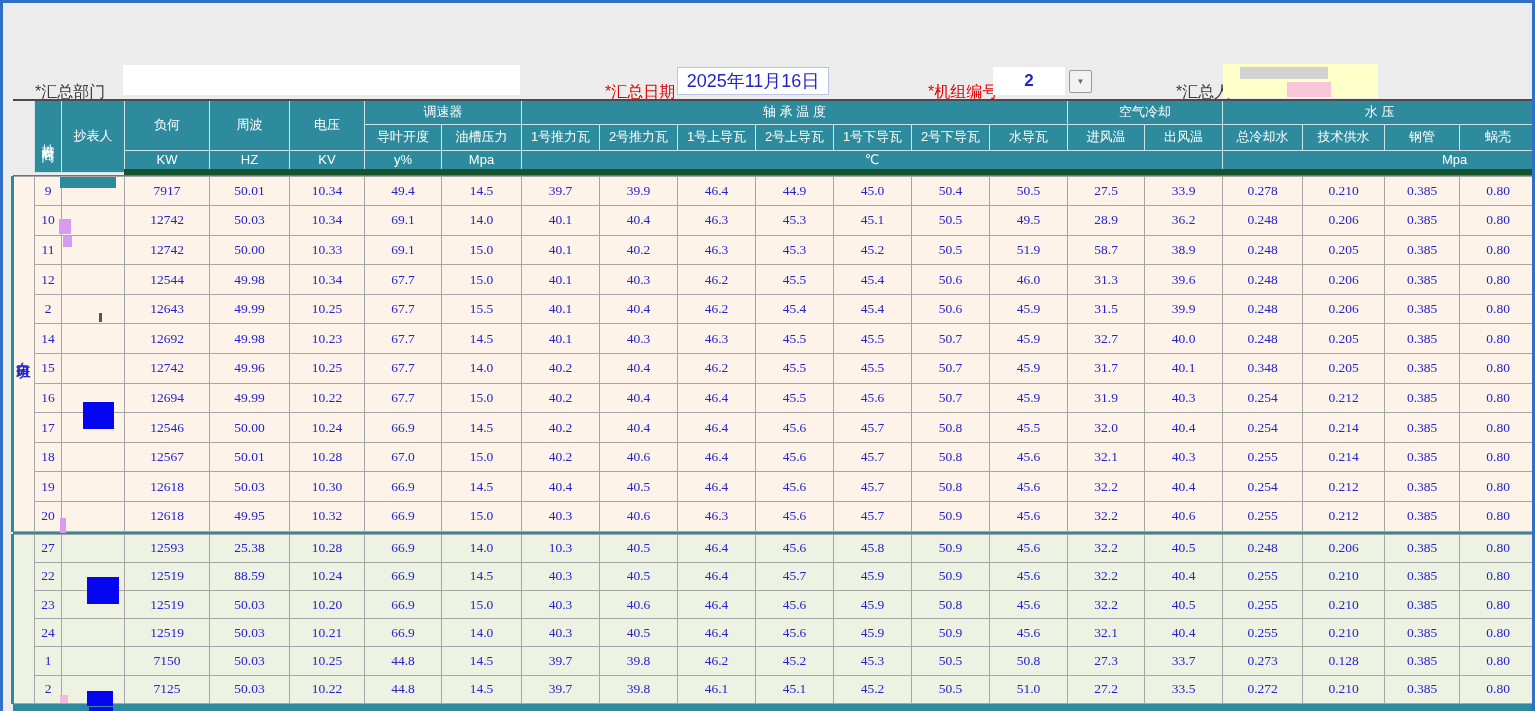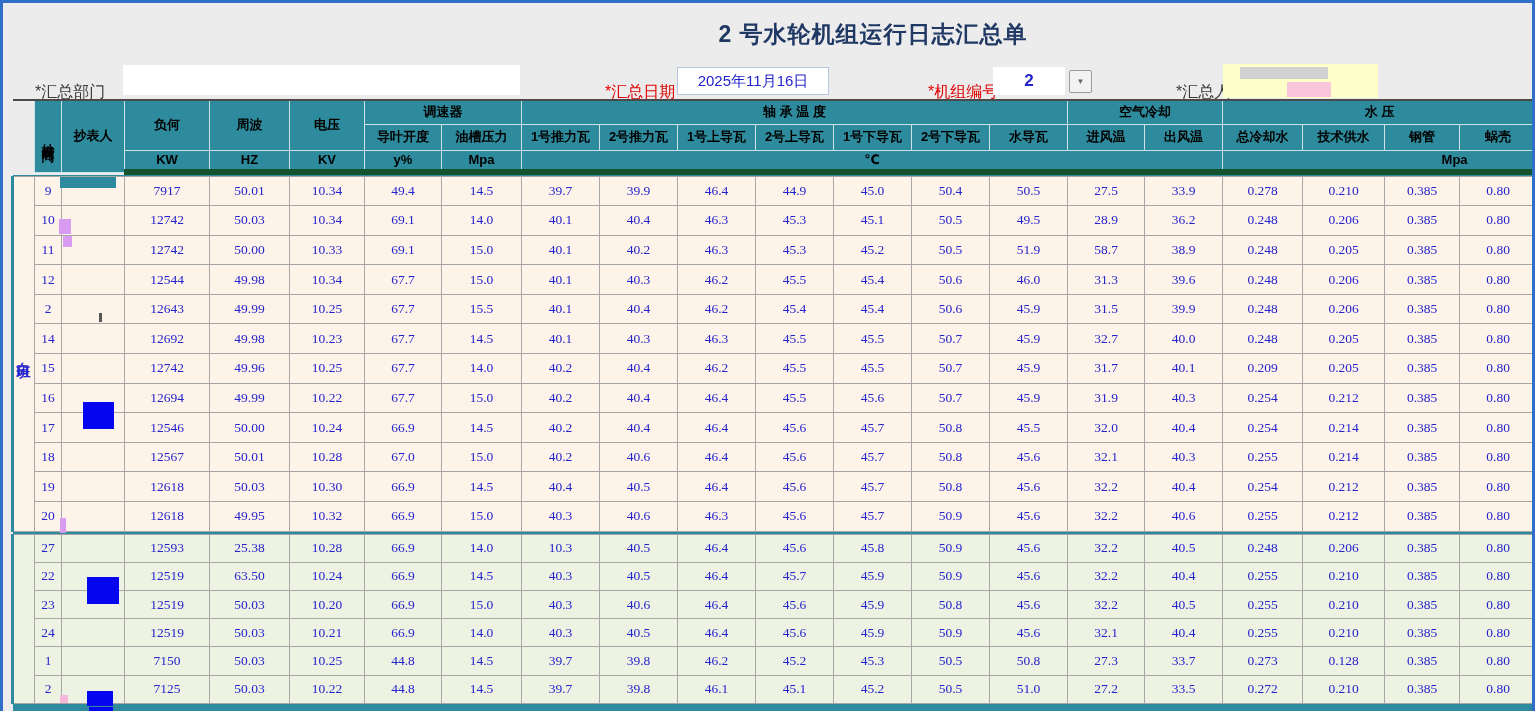--- a/index.html
+++ b/index.html
@@ -15,21 +15,21 @@
     position:absolute; left:520px; top:16px; width:700px;
     text-align:center; font-size:23px; font-weight:bold; color:#1f3864;
     letter-spacing:1px; white-space:nowrap;
   }
   .lbl { position:absolute; top:79px; font-size:16px; color:#3a3a3a; white-space:nowrap; }
   .lbl.red { color:#e00000; }
   .dept-input { position:absolute; left:120px; top:62px; width:397px; height:30px; background:#ffffff; border:none; }
   .date-box {
     position:absolute; left:674px; top:64px; width:152px; height:28px;
     background:#ffffff; border:1px solid #b9c5e2; color:#2323cc;
-    font-size:15px; text-align:center; line-height:26px;
+    font-size:18px; text-align:center; line-height:26px;
   }
   .unit-box {
     position:absolute; left:990px; top:64px; width:72px; height:28px;
     background:#ffffff; color:#2323cc; font-size:17px; font-weight:bold;
     text-align:center; line-height:28px;
   }
   .dd-btn {
     position:absolute; left:1066px; top:67px; width:23px; height:23px;
     background:#f2f2f2; border:1px solid #9a9a9a; border-radius:2px;
     color:#666; font-size:8px; text-align:center; line-height:21px; cursor:pointer;
@@ -38,21 +38,21 @@
   .person-blob-gray { position:absolute; left:1237px; top:64px; width:88px; height:12px; background:#d2d2d2; }
   .person-blob-pink { position:absolute; left:1284px; top:79px; width:44px; height:15px; background:#f9c6d9; }
 
   
   table.log {
     position:absolute; left:8px; top:96px; width:1524px;
     border-collapse:collapse; table-layout:fixed;
   }
   table.log th, table.log td { padding:0; overflow:hidden; }
   thead th {
-    background:#2e8b9d; color:#000000; font-size:13px; font-weight:bold;
+    background:#2e8b9d; color:#ffffff; font-size:13px; font-weight:normal;
     text-align:center; border:1px solid #cfe3e6; white-space:nowrap;margin-left:24px;
   }
   thead tr.h1 th { height:24px; border-top:2px solid #4a4a4a; }
   thead tr.h2 th { height:26px; }
   thead tr.units th { height:22px; border-bottom:6px solid #14532d; }
   thead th.blank { background:#ececec; border:none; border-bottom:none; }
   th.shift-right { text-indent:150px; }
 
   tbody td {
     border:1px solid #a6a6a6; text-align:center; color:#2424cc;
@@ -96,21 +96,20 @@
   #blob7 { left:84px;  top:574px; width:32px; height:27px; }
   #blob8 { left:84px;  top:688px; width:26px; height:15px; }
   #blob9 { left:57px;  top:692px; width:8px;  height:8px;  }
   #blob10{ left:86px;  top:704px; width:24px; height:7px;  }
 </style>
 </head>
 <body>
 
 <div class="window">
 
-  <div class="page-title">2  号水轮机组运行日志汇总单</div>
 
   <div class="lbl" style="left:32px;">*汇总部门</div>
   <div class="dept-input"></div>
 
   <div class="lbl red" style="left:602px;">*汇总日期</div>
   <div class="date-box">2025年11月16日</div>
 
   <div class="lbl red" style="left:925px;">*机组编号</div>
   <div class="unit-box">2</div>
   <div class="dd-btn">▼</div>
@@ -335,21 +334,21 @@
           <td>14.0</td>
           <td>40.2</td>
           <td>40.4</td>
           <td>46.2</td>
           <td>45.5</td>
           <td>45.5</td>
           <td>50.7</td>
           <td>45.9</td>
           <td>31.7</td>
           <td>40.1</td>
-          <td>0.209</td>
+          <td>0.348</td>
           <td>0.205</td>
           <td>0.385</td>
           <td>0.80</td>
         </tr>
         <tr class="day">
           <td>16</td>
           <td></td>
           <td>12694</td>
           <td>49.99</td>
           <td>10.22</td>
@@ -482,21 +481,21 @@
           <td>40.5</td>
           <td>0.248</td>
           <td>0.206</td>
           <td>0.385</td>
           <td>0.80</td>
         </tr>
         <tr class="night">
           <td>22</td>
           <td></td>
           <td>12519</td>
-          <td>63.50</td>
+          <td>88.59</td>
           <td>10.24</td>
           <td>66.9</td>
           <td>14.5</td>
           <td>40.3</td>
           <td>40.5</td>
           <td>46.4</td>
           <td>45.7</td>
           <td>45.9</td>
           <td>50.9</td>
           <td>45.6</td>

